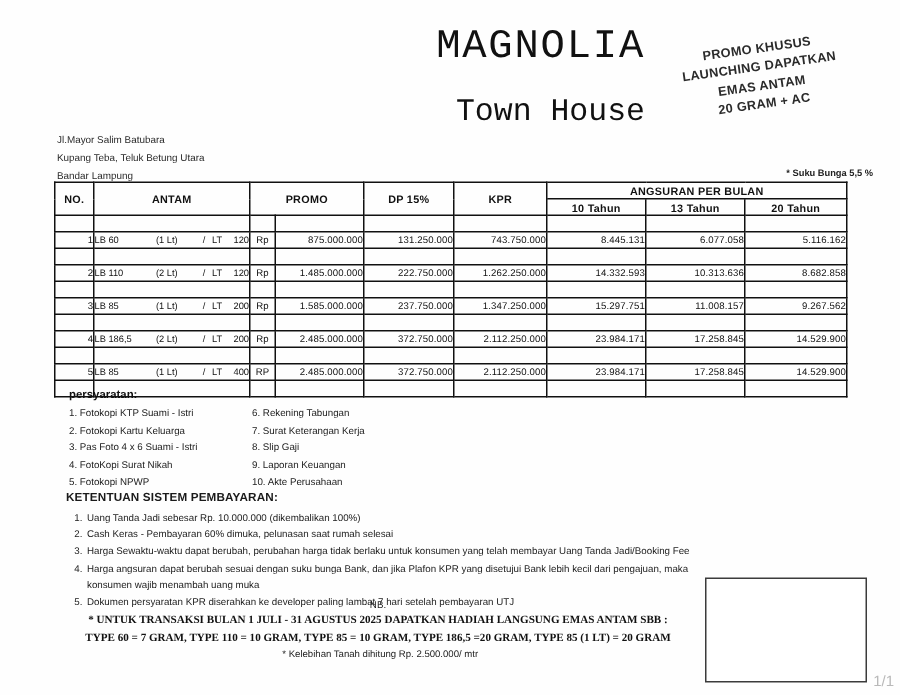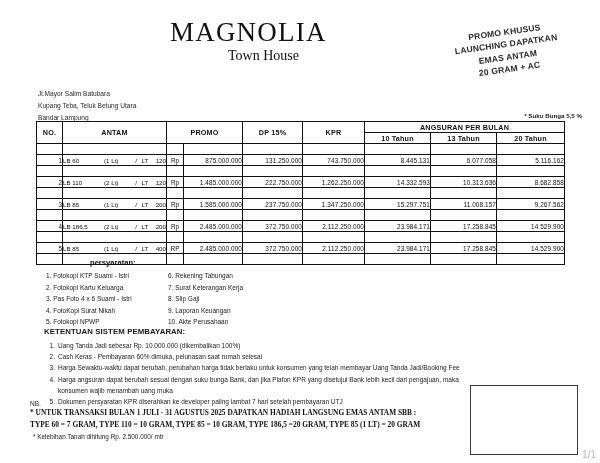--- a/index.html
+++ b/index.html
@@ -21,35 +21,35 @@
     inset: 0;
     background: #fefefe;
   }
 
   
   .brand {
     position: absolute;
     left: 170px;
     top: 18px;
     width: 260px;
-    text-align: left;
-    font-family: Liberation Serif, serif;
+    text-align: right;
+    font-family: Liberation Mono, monospace;
   }
   .brand-main {
     font-size: 27px;
     letter-spacing: 1.2px;
     font-weight: 400;
     line-height: 1.05;
     color: #111;
   }
   .brand-sub {
-    font-size: 14px;
+    font-size: 21px;
     font-weight: 400;
     line-height: 1.15;
-    margin-top: 2px;
+    margin-top: 18px;
     padding-left: 58px;
     color: #111;
   }
 
   .promo {
     position: absolute;
     left: 432px;
     top: 26px;
     width: 150px;
     transform: rotate(-8deg);
@@ -126,21 +126,20 @@
   .t-slash { width: 12px; text-align: center; }
   .t-ltl { width: 16px; }
   .t-ltv { text-align: left; }
 
   
   .sec-title {
     font-weight: bold;
     font-size: 7.6px;
     margin-bottom: 3px;
     color: #111;
-    margin-left: 44px;
   }
   .lst { font-size: 6.5px; line-height: 1.78; color: #222; }
   .lst div { white-space: nowrap; }
 
   .col-syarat-a { position: absolute; left: 46px; top: 258px; }
   .col-syarat-b { position: absolute; left: 168px; top: 270px; }
   .col-fasilitas { position: absolute; left: 300px; top: 258px; }
   .col-harga-bt { position: absolute; left: 424px; top: 258px; }
 
   
@@ -158,24 +157,25 @@
   }
   .terms-list { font-size: 6.5px; line-height: 1.72; color: #222; }
   .terms-list .ti { display: flex; }
   .terms-list .tn { width: 11px; flex: none; text-align: right; padding-right: 3px; }
   .terms-list .tt { flex: 1; }
   .terms-list .cont { padding-left: 14px; }
 
   
   .nb {
     position: absolute;
-    left: 30px;
+    left: 42px;
     top: 400px;
     width: 420px;
     font-family: "Liberation Serif", serif;
+    text-align: center;
   }
   .nb-label { font-size: 6.5px; font-family: "Liberation Sans", sans-serif; color: #222; }
   .nb-line { font-size: 7.4px; font-weight: bold; line-height: 1.62; color: #111; }
   .nb-small {
     font-size: 6.4px;
     font-family: "Liberation Sans", sans-serif;
     font-weight: normal;
     color: #222;
     margin-top: 2px;
     padding-left: 3px;

